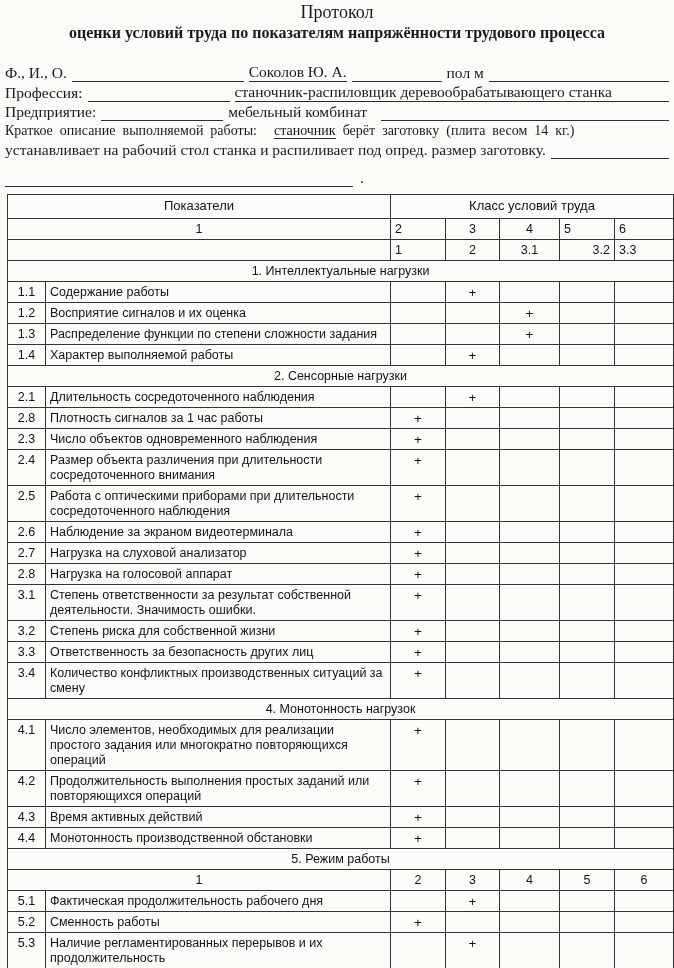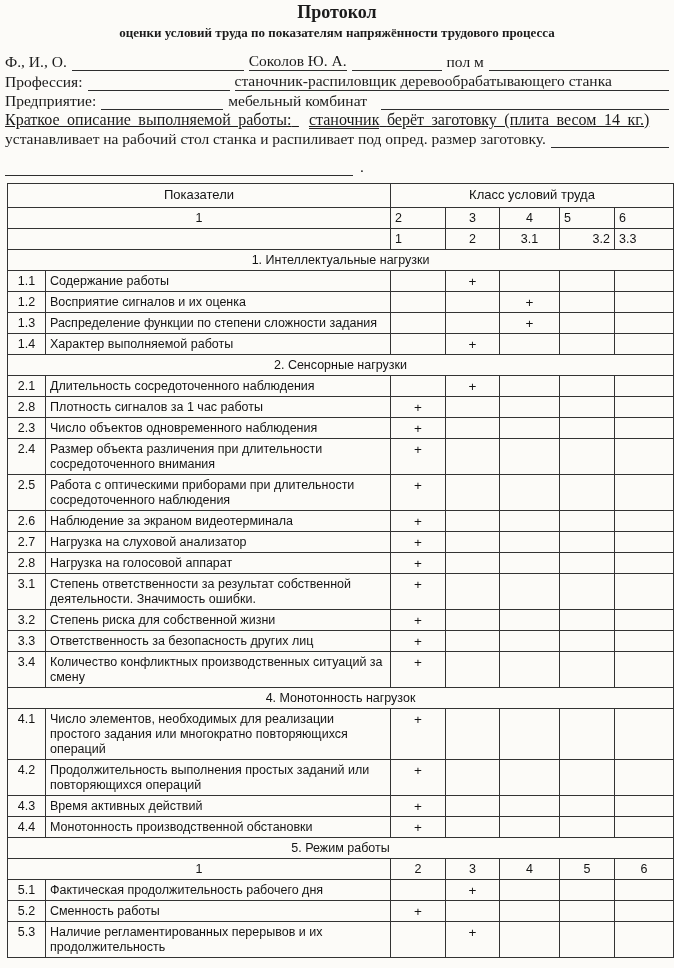--- a/index.html
+++ b/index.html
@@ -8,37 +8,36 @@
     width: 674px; height: 968px;
     background: #fcfbf8;
     color: #1b1b1b;
     font-family: "Liberation Serif", serif;
     overflow: hidden;
   }
   .page { padding: 2px 5px 0 5px; }
 
   
   .title {
-    text-align: center; font-weight: bold;
+    text-align: center; font-weight: normal;
     font-size: 18px; line-height: 21px;
   }
   .subtitle {
     text-align: center; font-weight: bold;
-    font-size: 13px; line-height: 20px;
-    margin-bottom: 8px;
+    font-size: 16px; line-height: 20px;
+    margin-bottom: 19px;
   }
   .form-line {
     display: flex; align-items: flex-end;
     font-size: 15.5px; line-height: 19px;
     white-space: nowrap;
   }
   .form-text {
-    font-size: 16px; line-height: 19px;
+    font-size: 14px; line-height: 19px;
     word-spacing: 3.5px;
-    text-decoration: underline;
   }
   .fill {
     display: inline-block;
     border-bottom: 1.3px solid #2e2e2e;
     height: 14px;
     flex: 0 0 auto;
   }
   .fill.grow { flex: 1 1 auto; }
   .ul { border-bottom: 1.3px solid #2e2e2e; }
   .gap-l { margin-left: 5px; } .gap-r { margin-right: 5px; }

